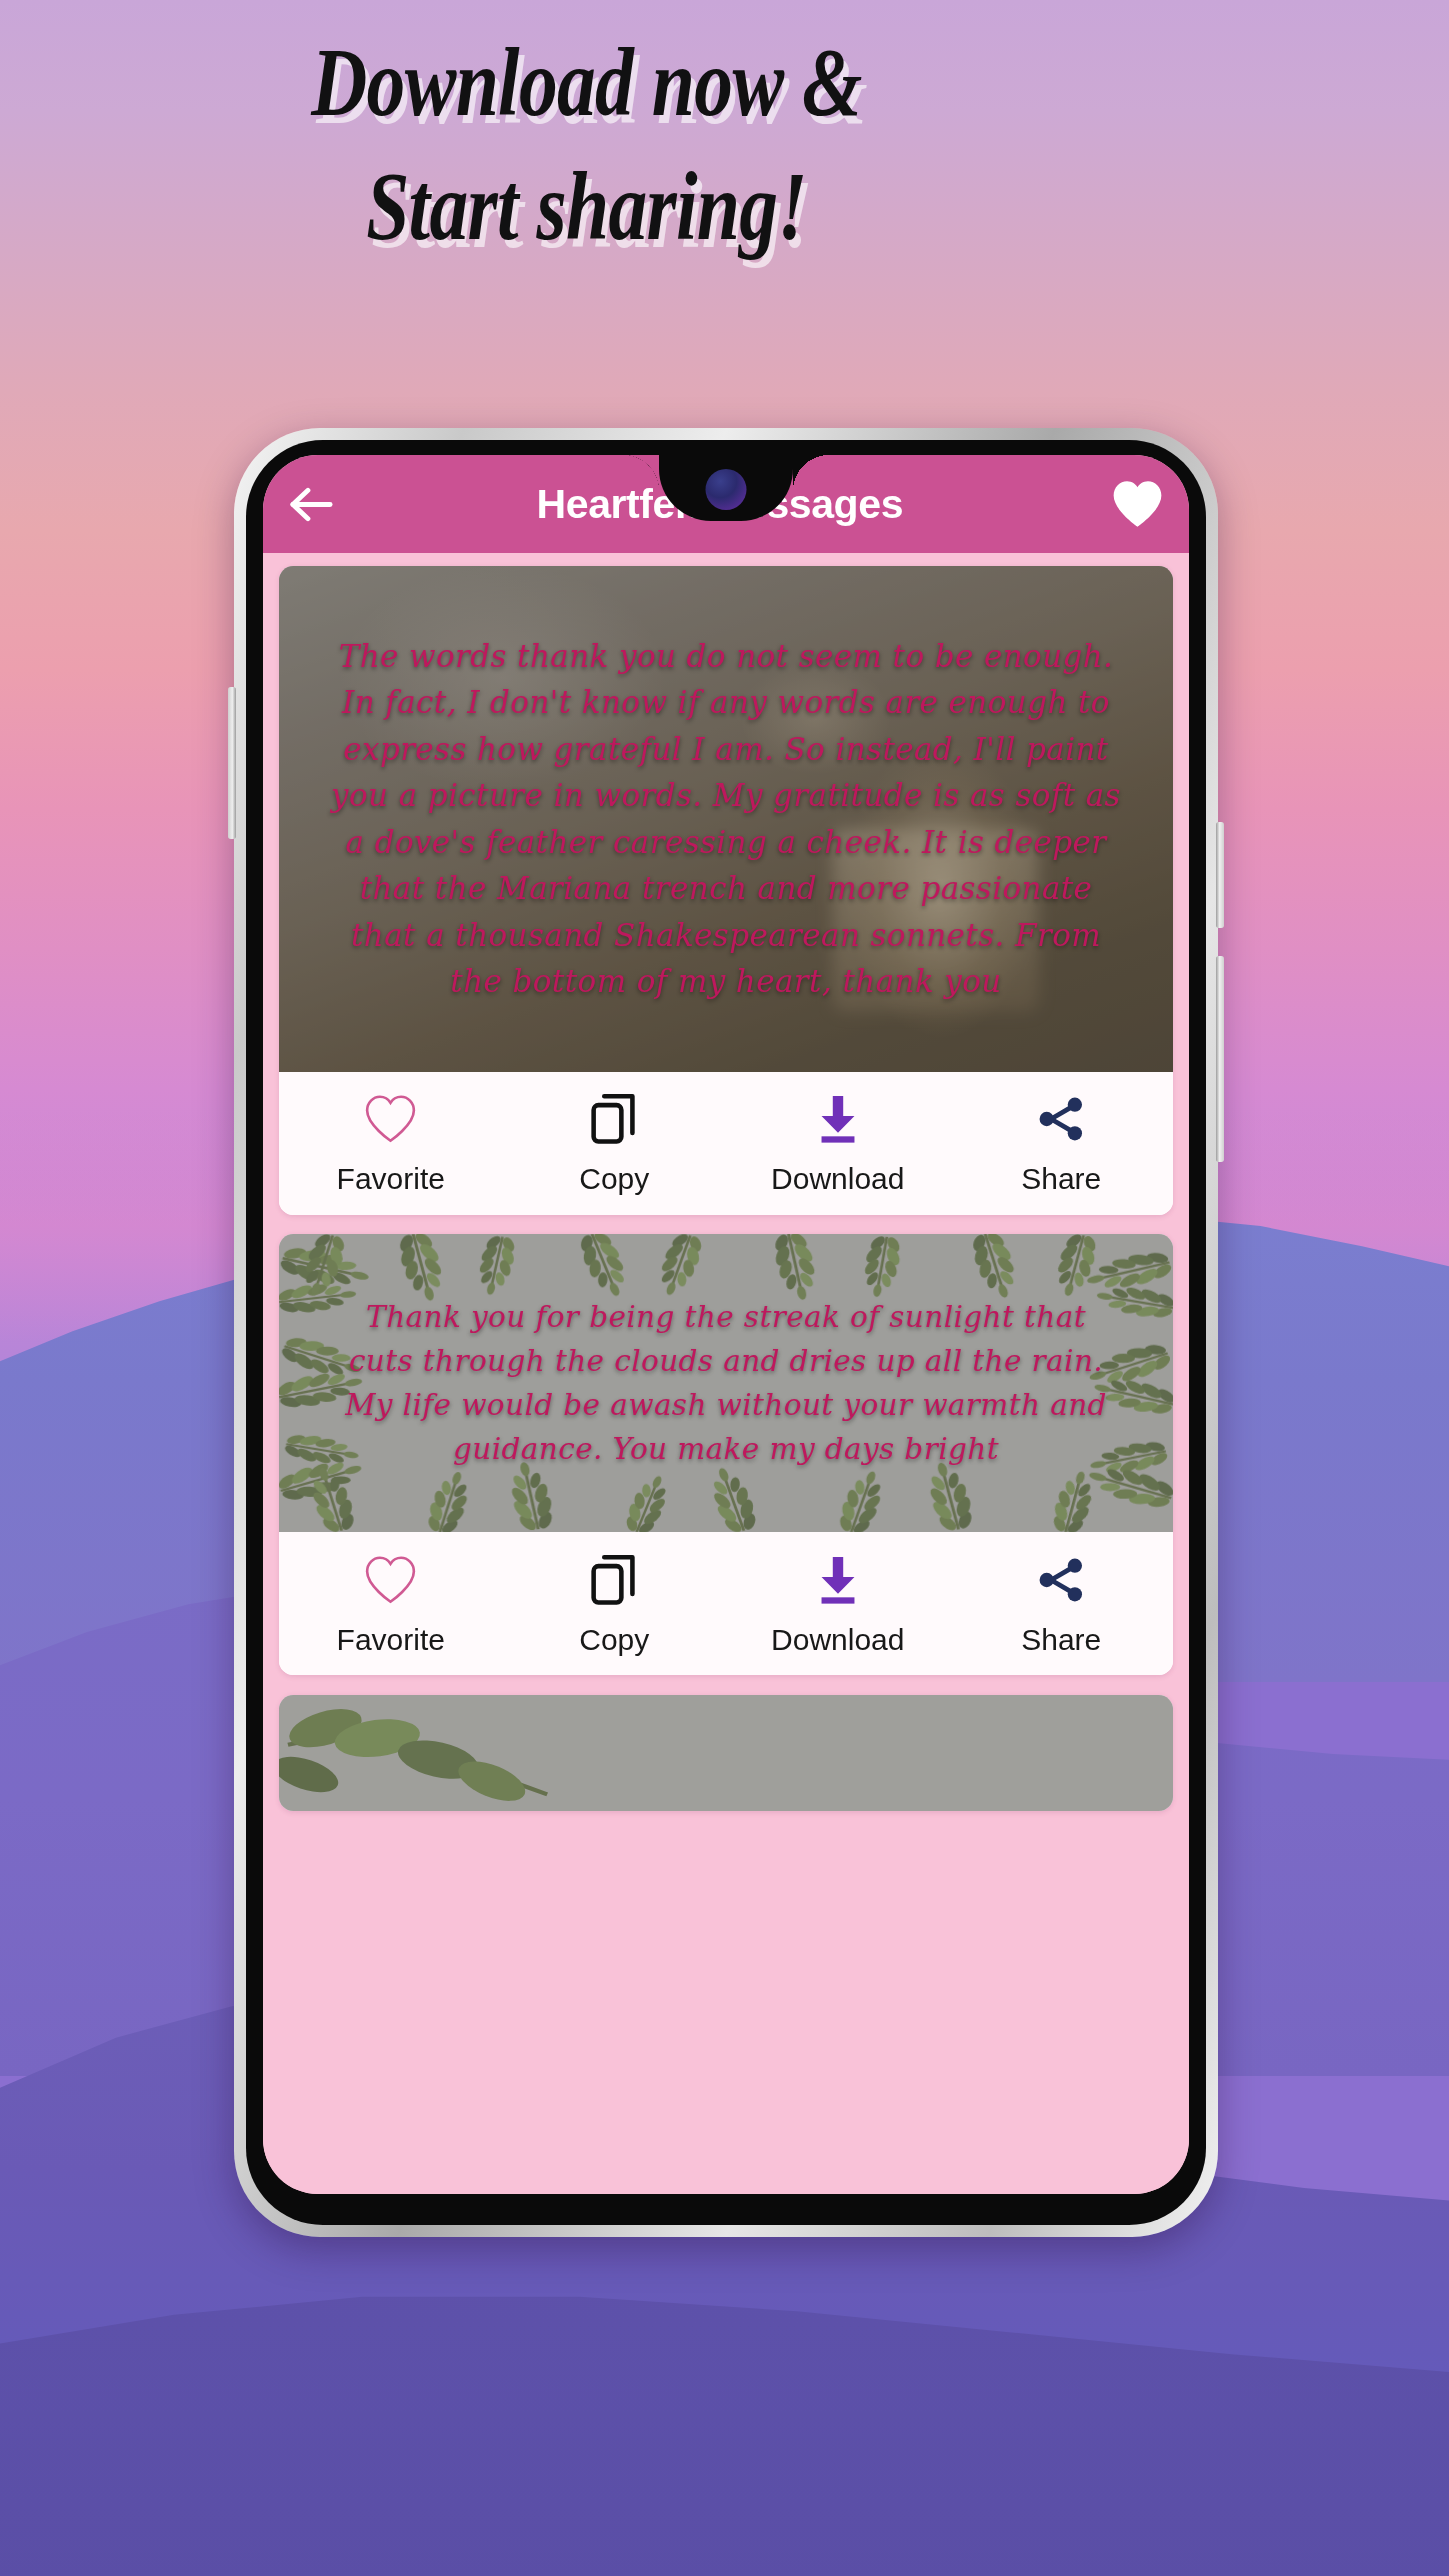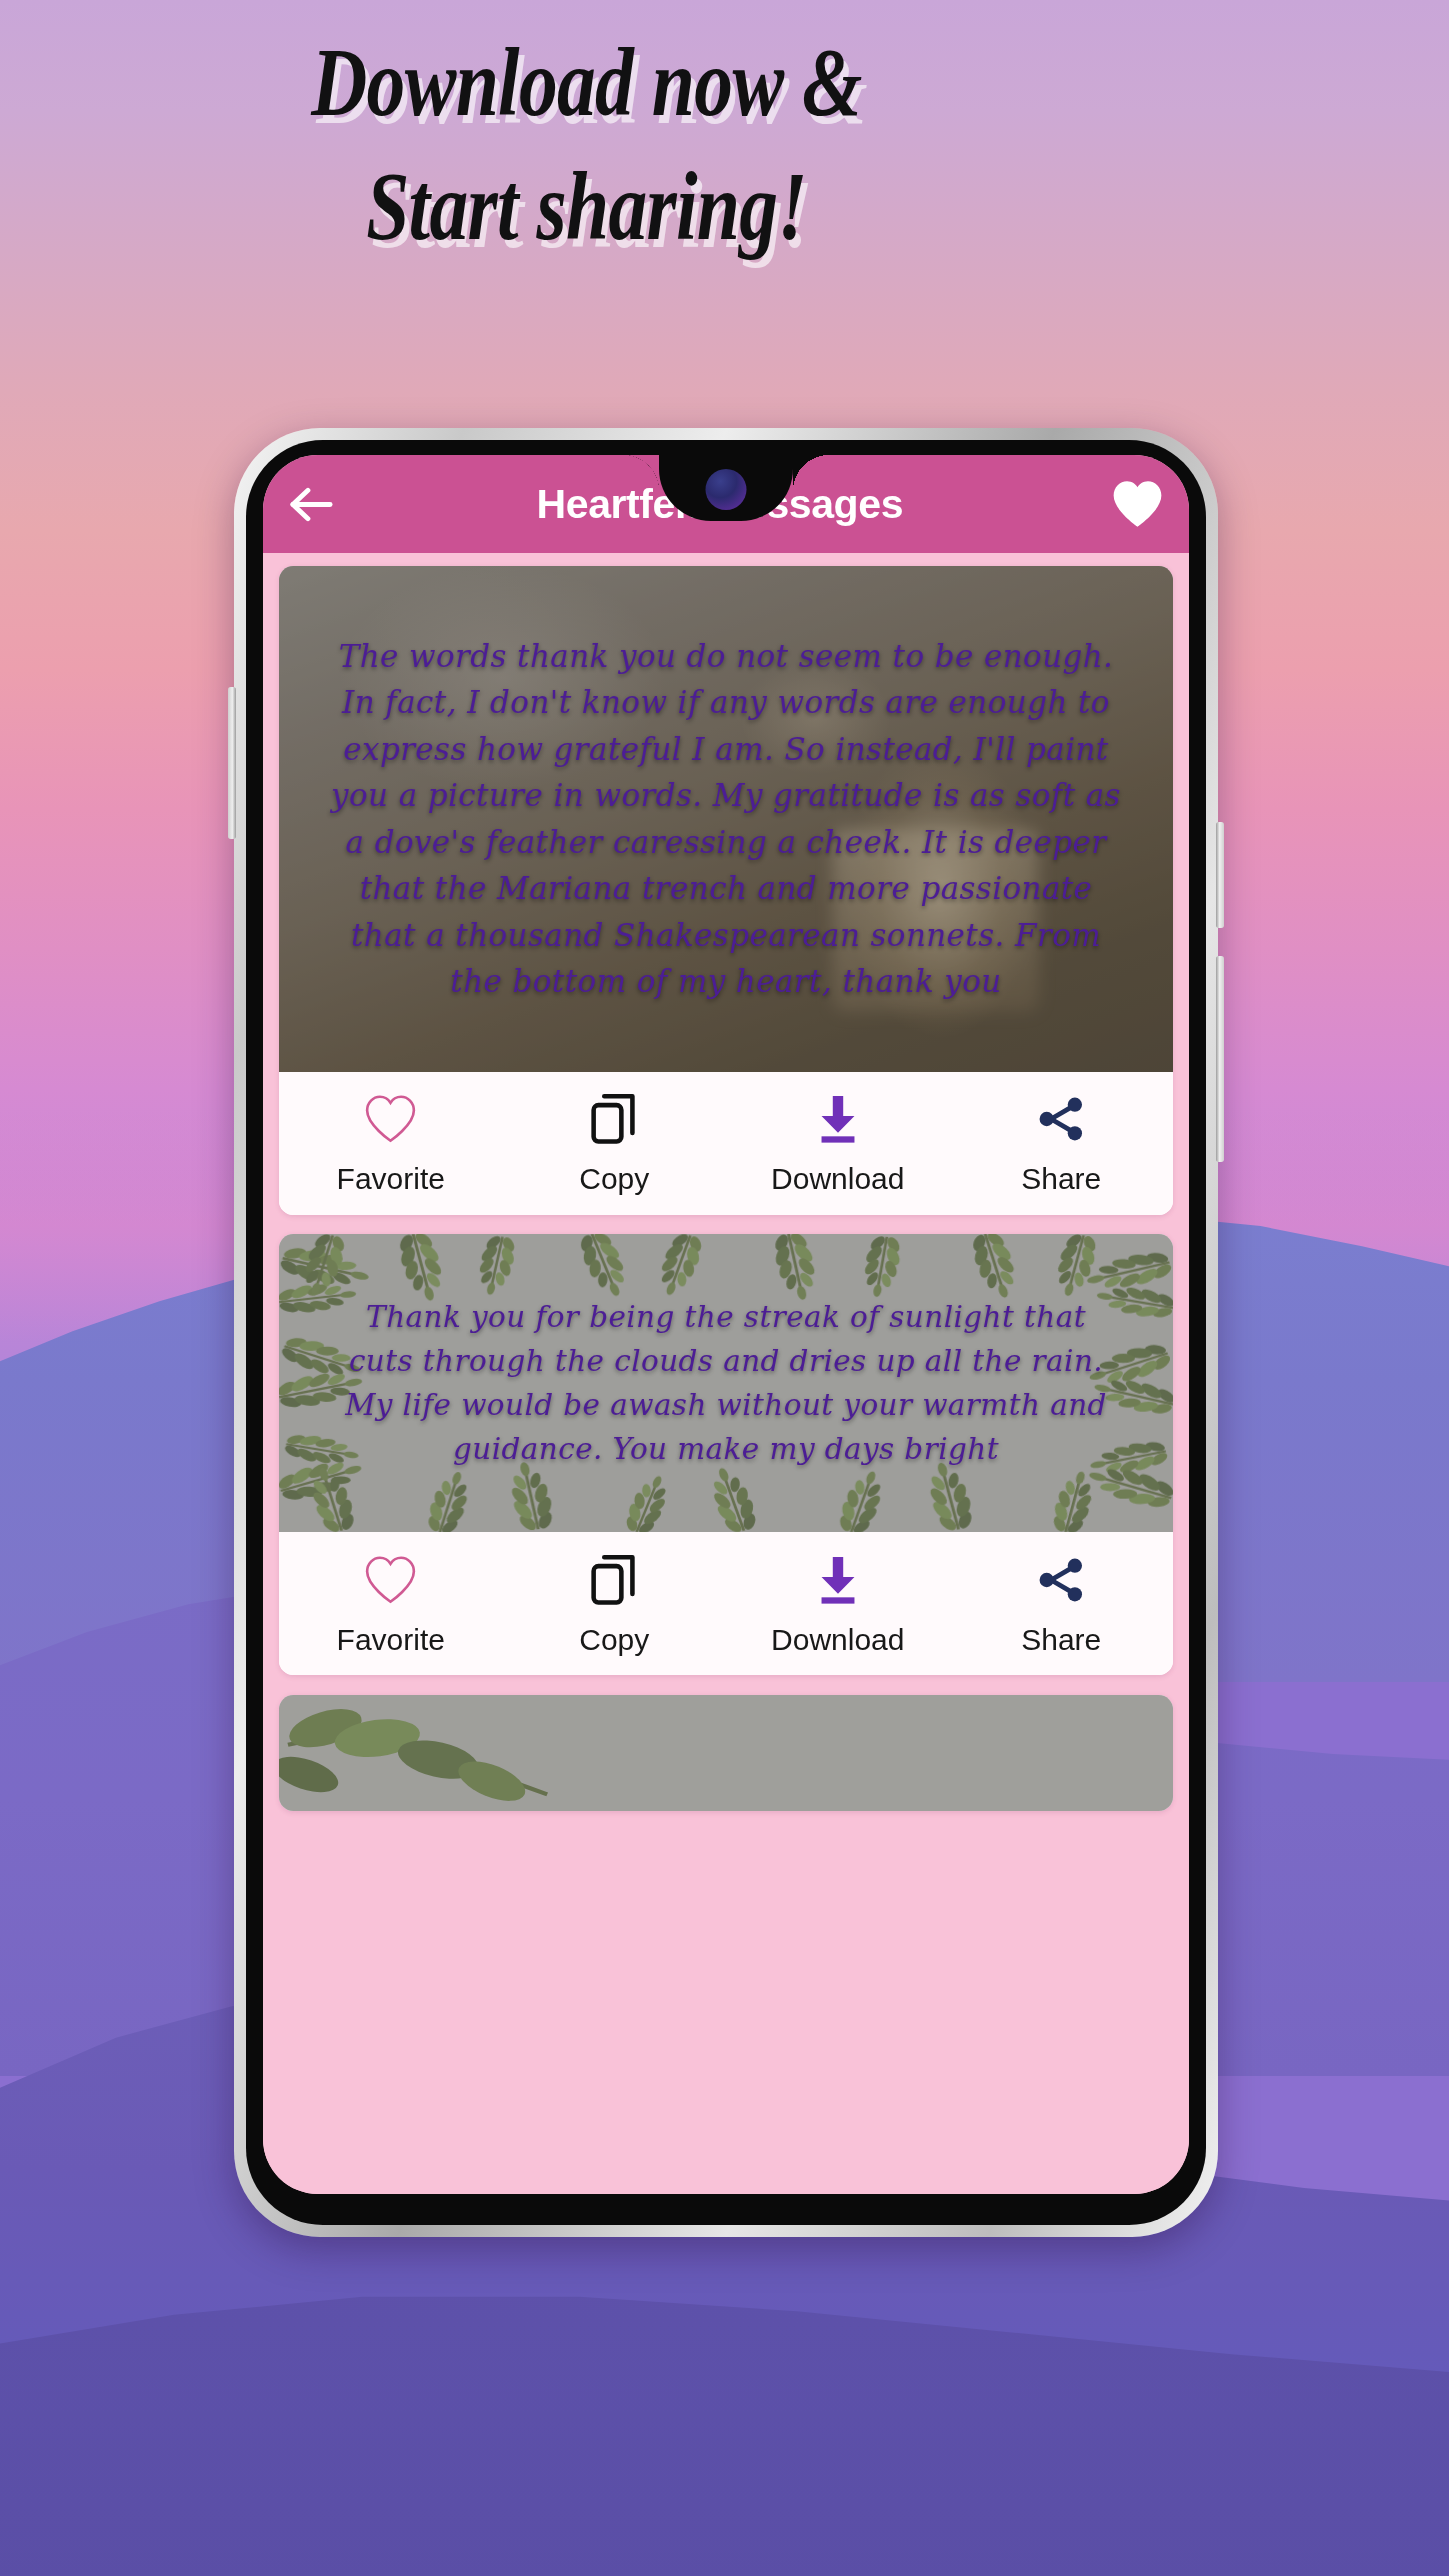--- a/index.html
+++ b/index.html
@@ -188,21 +188,21 @@
   .veil { position:absolute; inset:0; background:rgba(105,103,96,0.42); }
 
   
   .bg-leaf { position:absolute; inset:0; background:#a2a29f; }
   .bg-leaf svg { position:absolute; inset:0; width:100%; height:100%; }
 
   .qtext {
     position:relative; z-index:2;
     font-family:"DejaVu Serif", serif;
     font-style:italic;
-    color:#4c1d95;
+    color:#be185d;
     text-align:center;
     font-size:31px; line-height:1.50;
     padding:0 47px;
     text-shadow:0 1.8px 4.5px rgba(0,0,0,0.42);
     letter-spacing:0.4px;
   }
   .quote.q2 .qtext { font-size:29.5px; line-height:1.50; padding:0 52px; }
 
   .actions {
     display:flex; height:143px; align-items:center; background:#fffafc;

